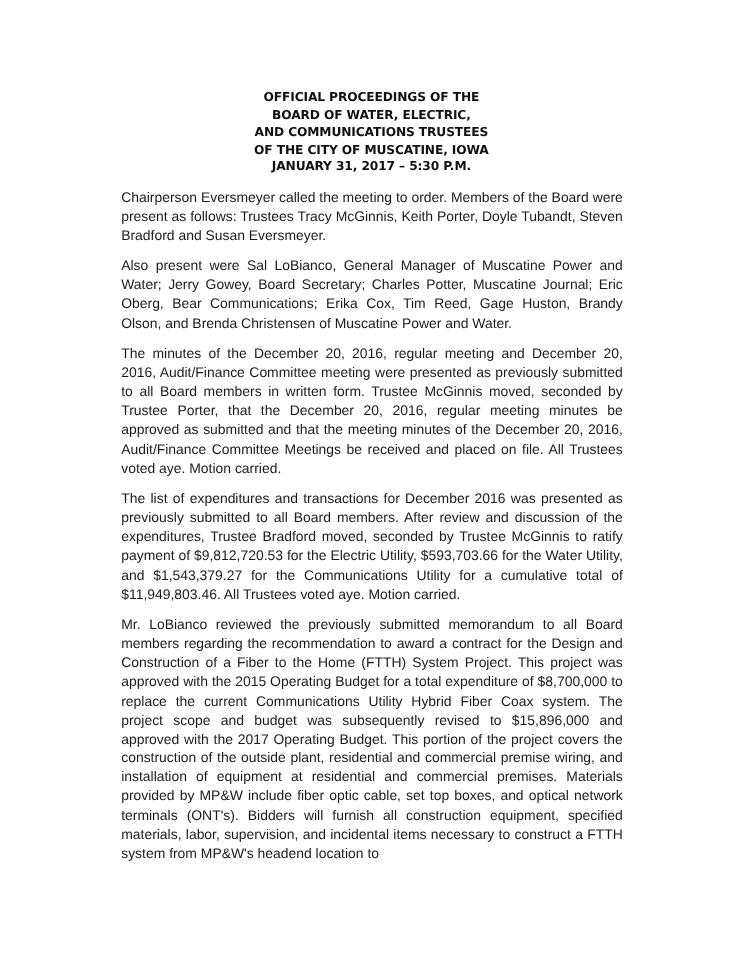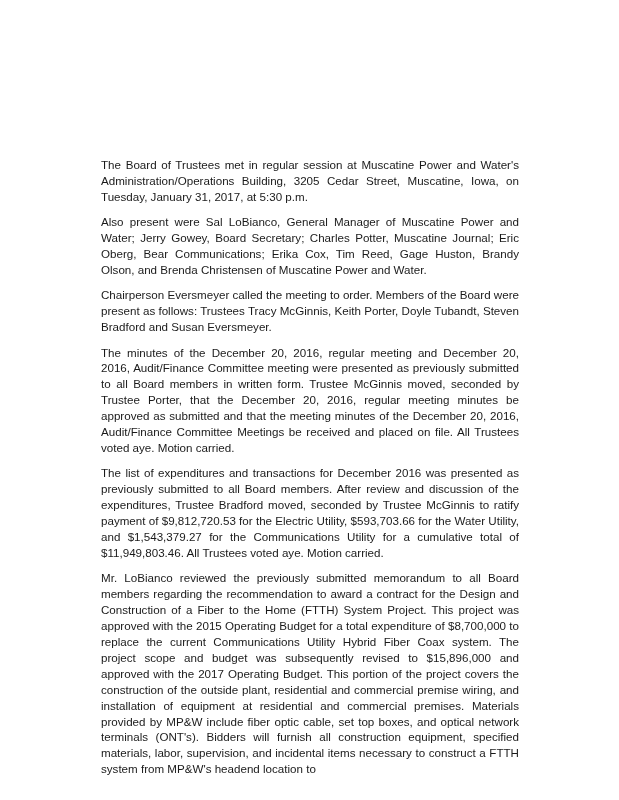--- a/index.html
+++ b/index.html
@@ -15,21 +15,27 @@
     position:absolute; left:101px; top:157px; width:418px;
     font-family:"Liberation Sans", sans-serif; font-size:11.6px; line-height:15.9px;
     color:#1a1a1a;
   }
   .para { margin:0 0 9.5px 0; text-align:justify; }
 </style>
 </head>
 <body>
 
 <div class="page">
+  <div class="title">
+    <div>OFFICIAL PROCEEDINGS OF THE</div>
+    <div>BOARD OF WATER, ELECTRIC,</div>
+    <div>AND COMMUNICATIONS TRUSTEES</div>
+    <div>OF THE CITY OF MUSCATINE, IOWA</div>
+    <div>JANUARY 31, 2017 – 5:30 P.M.</div>
+  </div>
   <div class="body">
-    <p class="para">The Board of Trustees met in regular session at Muscatine Power and Water's Administration/Operations Building, 3205 Cedar Street, Muscatine, Iowa, on Tuesday, January 31, 2017, at 5:30 p.m.</p>
+    <p class="para">Chairperson Eversmeyer called the meeting to order. Members of the Board were present as follows: Trustees Tracy McGinnis, Keith Porter, Doyle Tubandt, Steven Bradford and Susan Eversmeyer.</p>
     <p class="para">Also present were Sal LoBianco, General Manager of Muscatine Power and Water; Jerry Gowey, Board Secretary; Charles Potter, Muscatine Journal; Eric Oberg, Bear Communications; Erika Cox, Tim Reed, Gage Huston, Brandy Olson, and Brenda Christensen of Muscatine Power and Water.</p>
-    <p class="para">Chairperson Eversmeyer called the meeting to order. Members of the Board were present as follows: Trustees Tracy McGinnis, Keith Porter, Doyle Tubandt, Steven Bradford and Susan Eversmeyer.</p>
     <p class="para">The minutes of the December 20, 2016, regular meeting and December 20, 2016, Audit/Finance Committee meeting were presented as previously submitted to all Board members in written form. Trustee McGinnis moved, seconded by Trustee Porter, that the December 20, 2016, regular meeting minutes be approved as submitted and that the meeting minutes of the December 20, 2016, Audit/Finance Committee Meetings be received and placed on file. All Trustees voted aye. Motion carried.</p>
     <p class="para">The list of expenditures and transactions for December 2016 was presented as previously submitted to all Board members. After review and discussion of the expenditures, Trustee Bradford moved, seconded by Trustee McGinnis to ratify payment of $9,812,720.53 for the Electric Utility, $593,703.66 for the Water Utility, and $1,543,379.27 for the Communications Utility for a cumulative total of $11,949,803.46. All Trustees voted aye. Motion carried.</p>
     <p class="para">Mr. LoBianco reviewed the previously submitted memorandum to all Board members regarding the recommendation to award a contract for the Design and Construction of a Fiber to the Home (FTTH) System Project. This project was approved with the 2015 Operating Budget for a total expenditure of $8,700,000 to replace the current Communications Utility Hybrid Fiber Coax system. The project scope and budget was subsequently revised to $15,896,000 and approved with the 2017 Operating Budget. This portion of the project covers the construction of the outside plant, residential and commercial premise wiring, and installation of equipment at residential and commercial premises. Materials provided by MP&amp;W include fiber optic cable, set top boxes, and optical network terminals (ONT's). Bidders will furnish all construction equipment, specified materials, labor, supervision, and incidental items necessary to construct a FTTH system from MP&amp;W's headend location to</p>
   </div>
 </div>
 
 </body></html>

